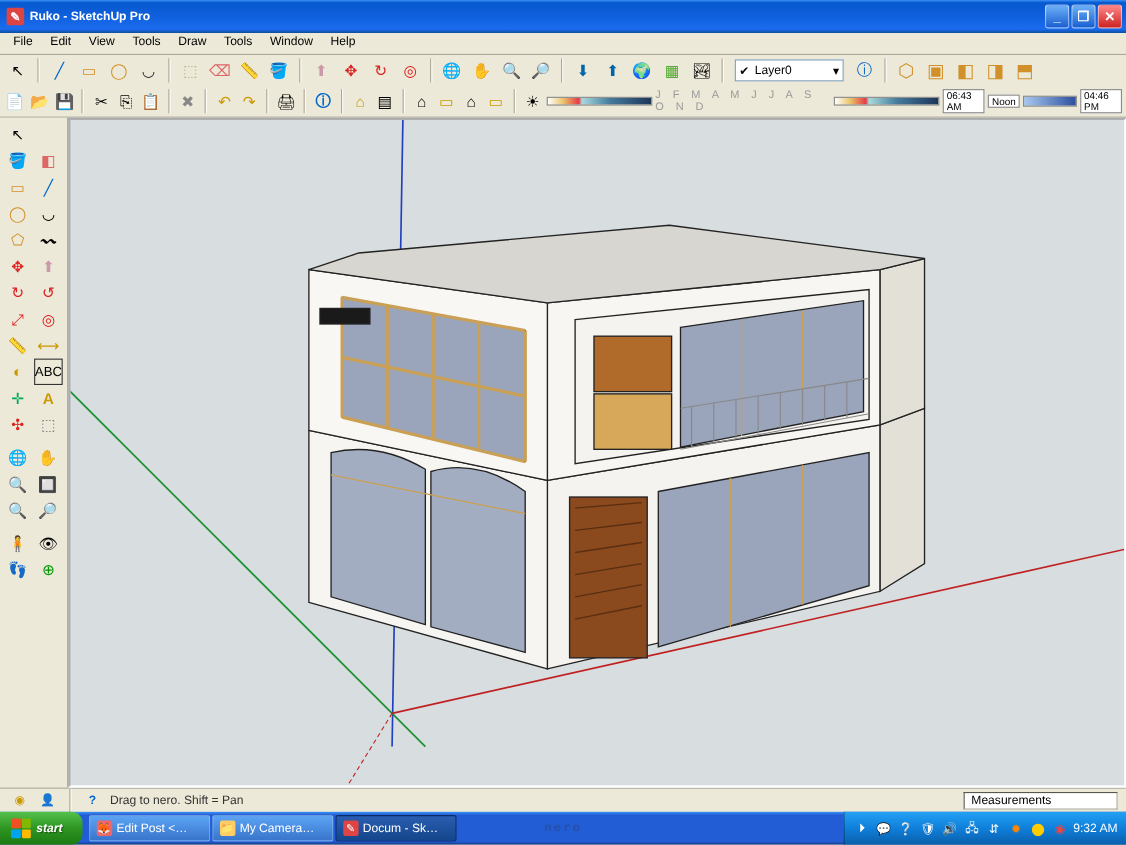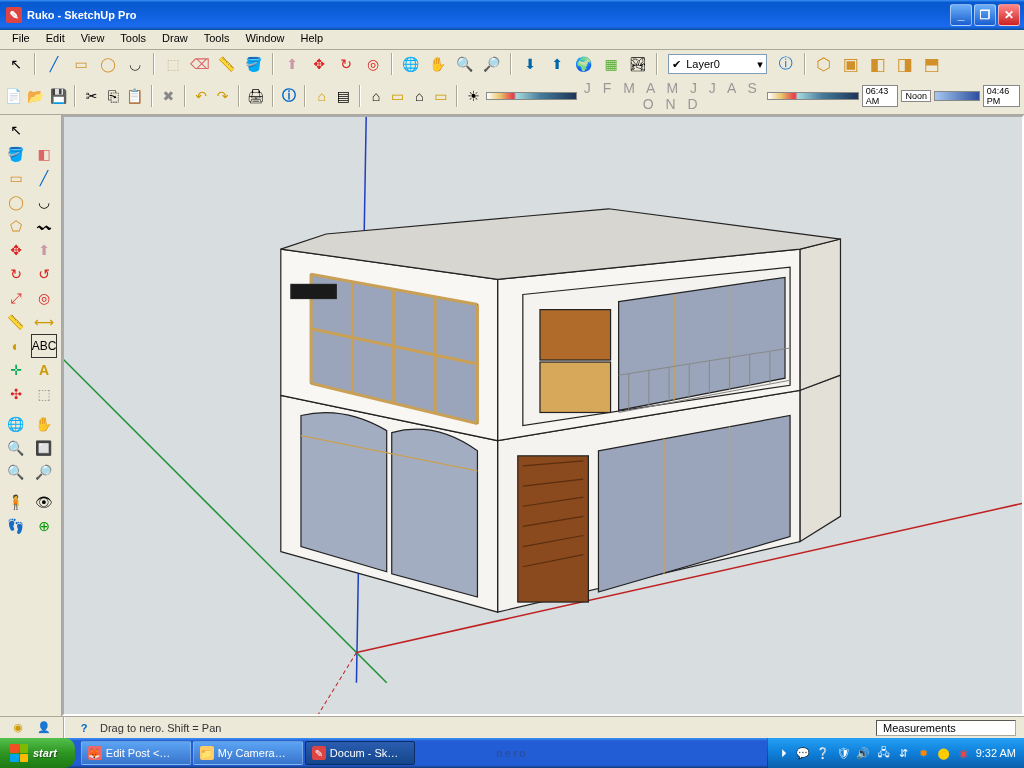--- a/index.html
+++ b/index.html
@@ -16,42 +16,42 @@
 .toolbars { background:#ece9d8; border-bottom:1px solid #aca899; }
 .trow { display:flex; align-items:center; padding:2px 4px; gap:3px; flex-wrap:nowrap; }
 .tbtn { width:24px; height:24px; display:flex; align-items:center; justify-content:center; border:1px solid transparent; border-radius:2px; font-size:14px; }
 .sep { width:2px; height:22px; border-left:1px solid #aca899; border-right:1px solid #fff; margin:0 3px; }
 .layerbox { display:flex; align-items:center; border:1px solid #7f9db9; background:#fff; height:20px; margin:0 4px; }
 .layerbox .chk{padding:0 3px;}
 .layerbox input{border:none;width:70px;padding:0 2px;font-size:11px;outline:none;}
 .layerbox .dd{padding:0 3px;color:#000;}
 .sun { height:8px; width:120px; background:linear-gradient(to right,#fff,#e9c46a,#e63946 30%,#a8dadc 33%,#457b9d 60%,#1d3557 100%); border:1px solid #888;}
 .timelbl{font-size:9px;padding:0 3px;border:1px solid #888;background:#fff;}
-.months{font-size:14px;letter-spacing:4px;color:#999;text-align:center;}
+.months{font-size:10px;letter-spacing:4px;color:#999;}
 .workarea { flex:1; display:flex; min-height:0; }
 .vtoolbar { width:62px; background:#ece9d8; border-right:1px solid #aca899; display:flex; flex-direction:column; padding:3px; gap:0px; overflow:hidden;}
 .vrow{display:flex;gap:2px;}
 .vbtn{width:26px;height:24px;display:flex;align-items:center;justify-content:center;font-size:14px;border:1px solid transparent;}
 .viewport { flex:1; background:#d8dde0; position:relative; border:2px inset #fff; overflow:hidden;}
 .viewport svg{width:100%;height:100%;}
 .statusbar { height:22px; background:#ece9d8; border-top:1px solid #aca899; display:flex; align-items:center; padding:0 8px; gap:6px;}
 .statusbar .sbtn{width:20px;height:18px;display:flex;align-items:center;justify-content:center;}
 .statusbar .msg{color:#333;}
 .statusbar .meas{margin-left:auto;border:1px inset #aca899;padding:1px 6px;background:#fff;min-width:140px;display:flex;}
 .taskbar { height:30px; background:linear-gradient(to bottom,#3d93f5 0%,#225dd6 10%,#225dd6 90%,#14397b 100%); display:flex; align-items:center; }
 .startbtn { height:100%; padding:0 18px 0 10px; background:linear-gradient(to bottom,#54c14b 0%,#2e9523 50%,#1c7a12 100%); color:#fff; font-weight:bold; font-style:italic; display:flex; align-items:center; gap:5px; border-radius:0 10px 10px 0; text-shadow:1px 1px 1px rgba(0,0,0,.4);}
 .startbtn .logo{width:18px;height:18px;display:grid;grid-template:1fr 1fr/1fr 1fr;gap:1px;}
 .startbtn .logo div{border-radius:1px;}
 .taskbtns{display:flex;gap:2px;padding:0 6px;height:100%;align-items:center;flex:1;}
 .tbb{height:24px;min-width:110px;background:linear-gradient(#5ba4f4,#3874cb);border:1px solid rgba(255,255,255,.25);border-radius:2px;color:#fff;display:flex;align-items:center;padding:0 6px;gap:4px;font-size:11px;}
 .tbb.active{background:linear-gradient(#2a5db0,#14468b);border-color:#0a2d66;}
 .tbb .ic{width:14px;height:14px;border-radius:2px;display:flex;align-items:center;justify-content:center;font-size:10px;}
 .tray{height:100%;background:linear-gradient(to bottom,#23a0f4 0%,#0f7fda 50%,#0a5fab 100%);display:flex;align-items:center;padding:0 8px;gap:4px;color:#fff;font-size:11px;border-left:1px solid rgba(0,0,0,.3);}
 .tray .ti{width:16px;height:16px;display:flex;align-items:center;justify-content:center;font-size:11px;}
-.nero{position:absolute;left:50%;transform:translateX(-50%);color:#333;font-weight:bold;font-size:11px;letter-spacing:2px;opacity:.3;}
+.nero{position:absolute;left:50%;transform:translateX(-50%);color:#333;font-weight:bold;font-size:11px;letter-spacing:2px;opacity:.3;font-family:Liberation Mono, monospace;}
 .big{font-size:17px;}
 </style>
 </head>
 <body>
 
 <div class="titlebar">
   <div class="appicon"></div>
   <span>Ruko - SketchUp Pro</span>
   <div class="wbtns">
     <div class="wbtn min">_</div>

